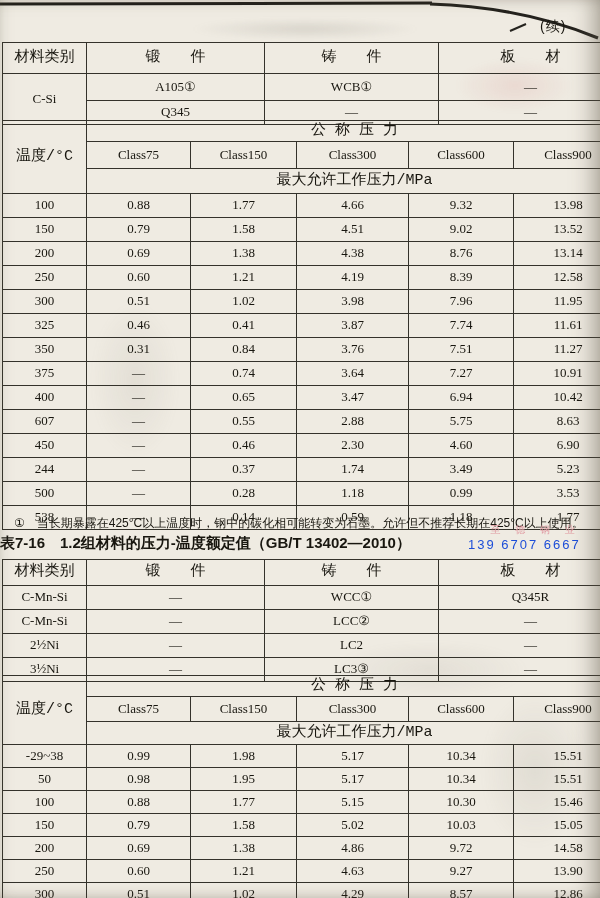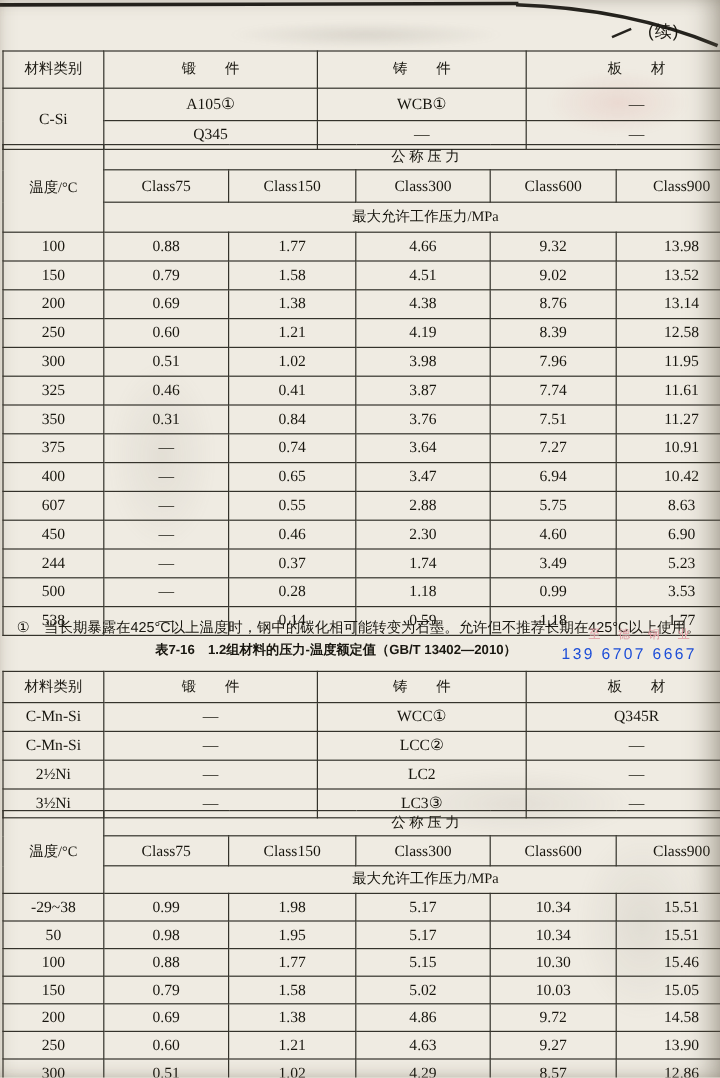--- a/index.html
+++ b/index.html
@@ -42,41 +42,41 @@
   }
 
   
   table{border-collapse:collapse;table-layout:fixed;position:absolute;left:2px;
         background:transparent;}
   td{
     border:1.6px solid #34322b;text-align:center;vertical-align:middle;
     padding:0;font-size:13px;white-space:nowrap;overflow:hidden;
     line-height:1.1;
   }
-  .cn{font-family:Liberation Serif, serif;font-size:12px;}
+  .cn{font-family:Liberation Mono, monospace;font-size:15px;}
   .num{font-family:"Liberation Serif","DejaVu Serif",serif;font-size:13px;}
 
   #t1a{top:42px;width:620px;}
   #t1a tr.hdr td{height:30px;}
   #t1a tr.m1 td{height:26px;}
   #t1a tr.m2 td{height:23px;margin-left:31px;}
 
   #t1b{top:120px;width:620px;}
   #t1b tr.pn td{height:20px;}
   #t1b tr.cls td{height:26px;}
   #t1b tr.mawp td{height:24px;}
   #t1b tbody.rows td{height:23px;}
 
   .footnote{
     position:absolute;top:515px;left:14px;width:578px;font-size:12px;
     font-family:"Liberation Sans","DejaVu Sans",sans-serif;letter-spacing:0;
   }
   .tbl-title{
-    position:absolute;top:534px;left:0;width:560px;text-align:center;
-    font-weight:bold;font-size:11px;
+    position:absolute;top:534px;left:0;width:560px;text-align:left;
+    font-weight:bold;font-size:15px;
     font-family:"Liberation Sans","DejaVu Sans",sans-serif;
   }
   .watermark{position:absolute;top:524px;left:468px;text-align:right;line-height:1.25;
     font-family:"Liberation Sans","DejaVu Sans",sans-serif;}
   .wm1{font-size:10px;letter-spacing:6px;}
   .wm2{font-size:13px;letter-spacing:2px;}
 
   #t2a{top:559px;width:620px;}
   #t2a tr.hdr td{height:25px;}
   #t2a tr.m td{height:23px;}

